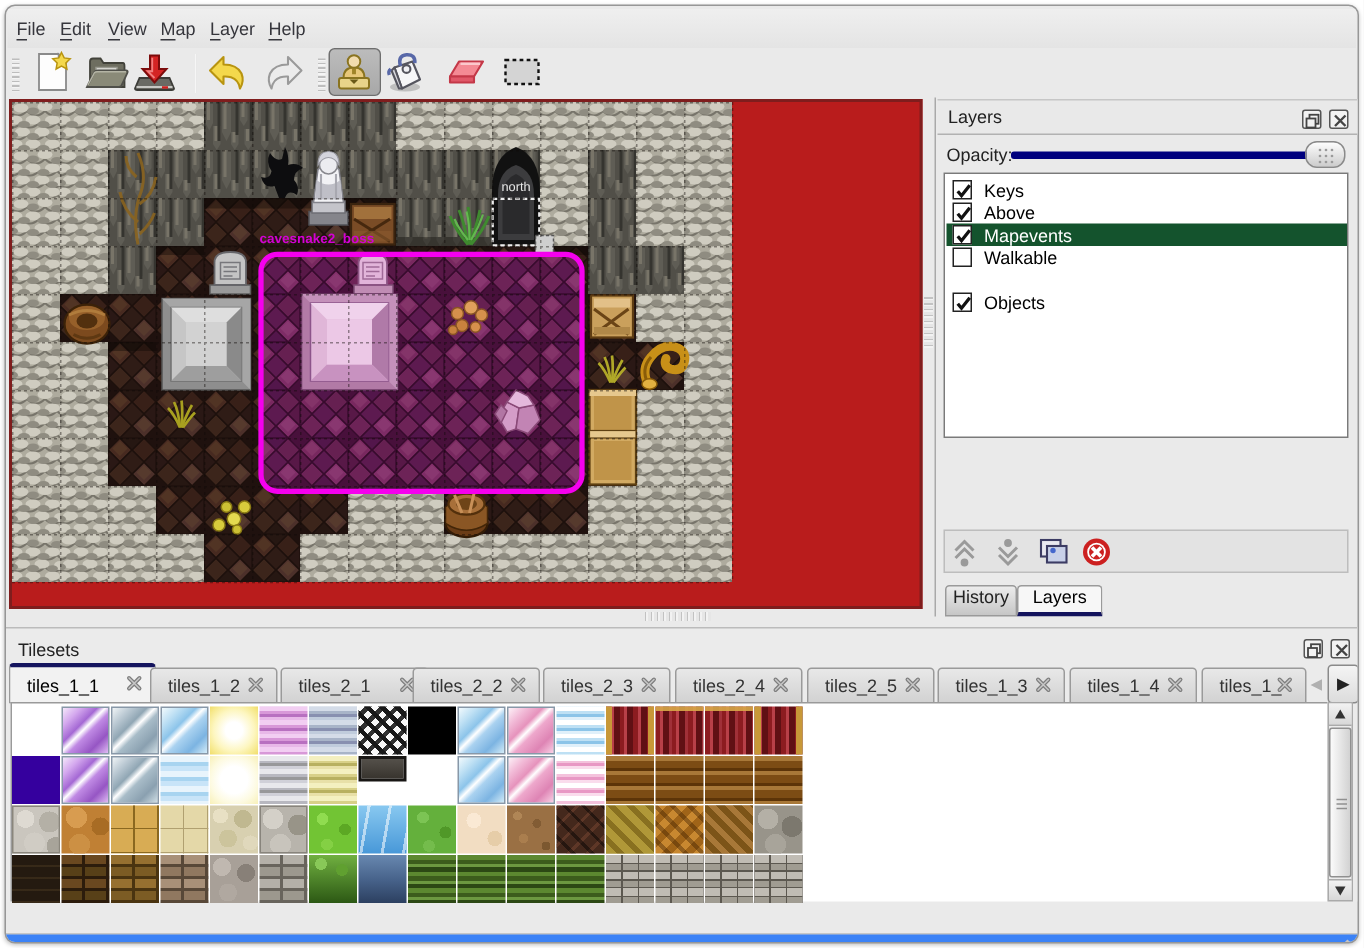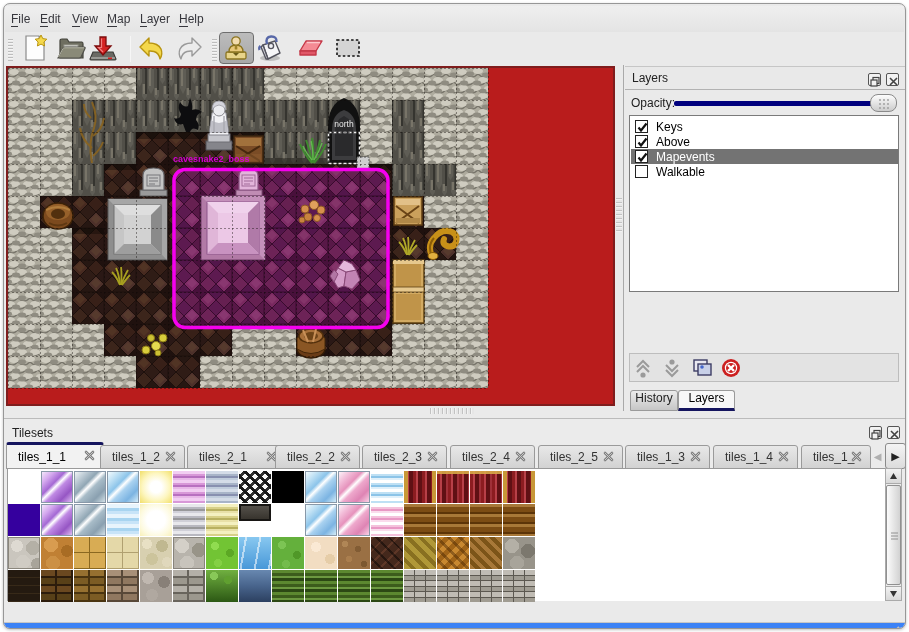--- a/index.html
+++ b/index.html
@@ -25,21 +25,21 @@
 
 #rpanel { position:absolute; left:619px; top:61px; width:284px; height:346px; border-left:1px solid #a9a9a9; }
 #rtitle { position:absolute; left:1px; top:1px; width:283px; height:24px; background:#e9e9e9; border-top:1px solid #c6c6c6; border-bottom:1px solid #b2b2b2; }
 #rtitle span { position:absolute; left:7px; top:4px; font-size:12px; color:#222; }
 .wicon { position:absolute; width:13px; height:13px; border:1px solid #555; border-radius:2px; background:#f2f2f2; }
 #opalabel { position:absolute; left:7px; top:31px; font-size:12px; color:#222; }
 #slider-track { position:absolute; left:50px; top:36px; width:222px; height:5px; background:#00007e; border-radius:2px; }
 #slider-handle { position:absolute; left:246px; top:29px; width:27px; height:18px; border:1px solid #8a8a8a; border-radius:8px; background:linear-gradient(#fdfdfd,#cccccc); }
 #layerlist { position:absolute; left:5px; top:50px; width:270px; height:177px; background:#fff; border:1px solid #7a7a7a; }
 .lrow { position:absolute; left:1px; width:267px; height:15px; font-size:12px; color:#000; }
-.lrow.sel { background:#737373; color:#fff; }
+.lrow.sel { background:#14532d; color:#fff; }
 .cbx { position:absolute; left:4px; top:1px; width:13px; height:13px; background:#fff; border:1px solid #222; }
 .cbx svg { position:absolute; left:0; top:0; }
 .lbl { position:absolute; left:25px; top:1px; }
 #lbuttons { position:absolute; left:5px; top:288px; width:270px; height:29px; background:#e3e3e3; border:1px solid #bdbdbd; }
 .rtab { position:absolute; top:325px; height:21px; font-size:12px; text-align:center; }
 #tab-history { left:6px; width:48px; background:linear-gradient(#ececec,#c6c6c6); border:1px solid #9a9a9a; border-radius:3px 3px 0 0; color:#222; }
 #tab-layers { left:54px; width:57px; background:#f7f7f7; border:1px solid #9a9a9a; border-bottom:3px solid #14145e; border-radius:3px 3px 0 0; color:#000; }
 
 #tpanel { position:absolute; left:0px; top:414px; width:901px; height:183px; background:#ebebeb; border-top:1px solid #bbb; }
 #ttitle { position:absolute; left:8px; top:7px; font-size:12px; color:#222; }
@@ -517,20 +517,28 @@
           <span class="cbx">
             <svg width="13" height="13" viewBox="0 0 13 13">
               <path d="M2.5 6.5 L5 9.5 L10.5 2.5" stroke="#111" stroke-width="2.2" fill="none"></path>
             </svg>
           </span>
           <span class="lbl">Mapevents</span>
         </div>
         <div class="lrow" style="top:48px">
           <span class="cbx"></span>
           <span class="lbl">Walkable</span>
+        </div>
+        <div class="lrow" style="top:78px">
+          <span class="cbx">
+            <svg width="13" height="13" viewBox="0 0 13 13">
+              <path d="M2.5 6.5 L5 9.5 L10.5 2.5" stroke="#111" stroke-width="2.2" fill="none"></path>
+            </svg>
+          </span>
+          <span class="lbl">Objects</span>
         </div>
       </div>
     <div id="lbuttons"><svg width="270" height="29" viewBox="0 0 270 29">
 <g stroke="#9a9a9a" stroke-width="2" fill="none">
 <path d="M7 13 L13 7 L19 13"></path>
             <path d="M7 18 L13 12 L19 18"></path>
             <circle cx="13" cy="21" r="1.6" fill="#9a9a9a"></circle>
 <path d="M36 11 L42 17 L48 11"></path>
             <path d="M36 16 L42 22 L48 16"></path>
             <circle cx="42" cy="8" r="1.6" fill="#9a9a9a"></circle>

